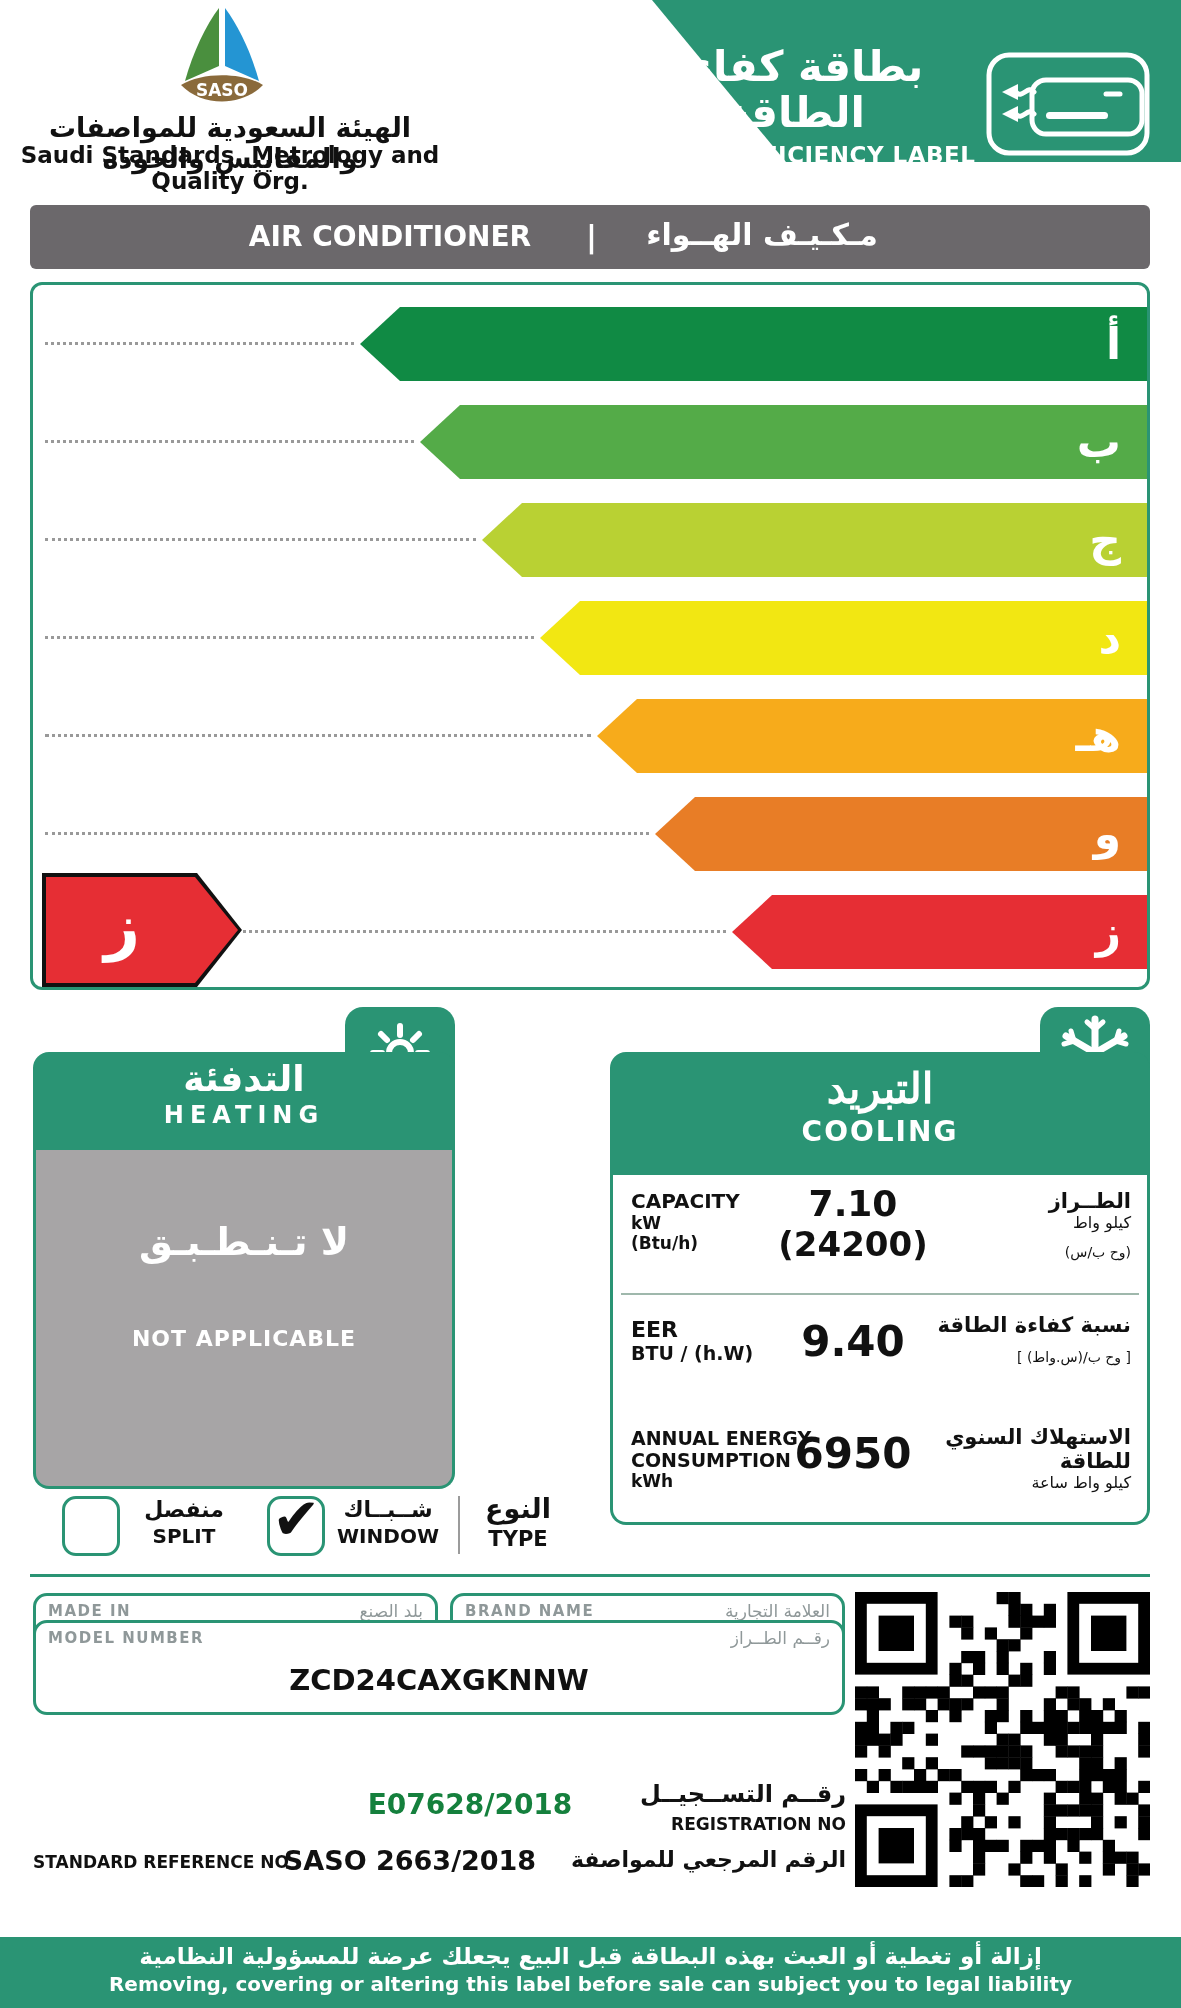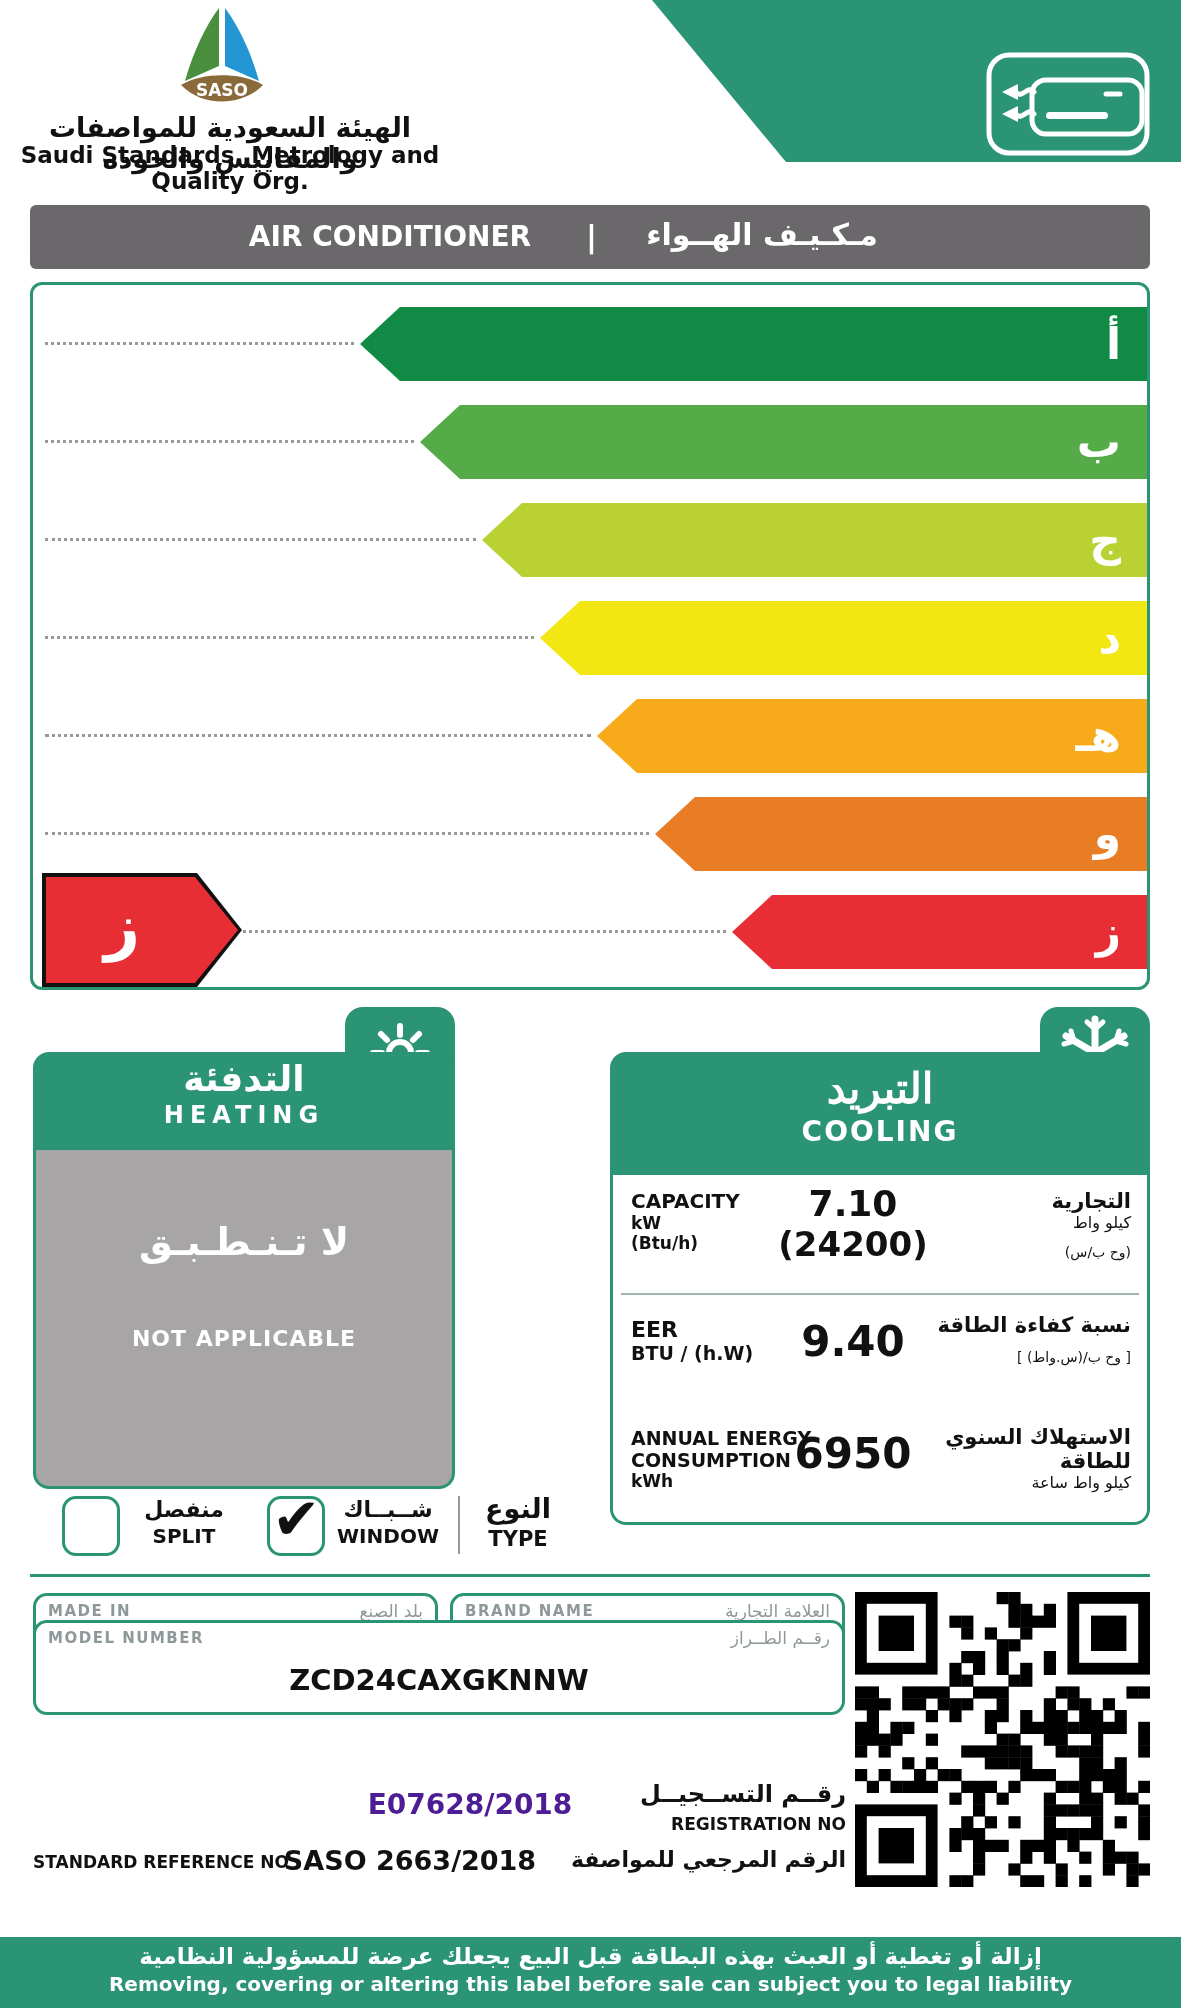--- a/index.html
+++ b/index.html
@@ -88,21 +88,21 @@
   
   .info-box{position:absolute;border:3px solid var(--green);border-radius:14px;background:#fff;}
   .box-made{left:33px;top:1593px;width:405px;height:92px;}
   .box-brand{left:450px;top:1593px;width:395px;height:92px;}
   .box-model{left:33px;top:1620px;width:812px;height:95px;padding-left:32px;}
   .box-lab-en{position:absolute;left:12px;top:6px;font-size:15px;font-weight:600;color:var(--label-gray);letter-spacing:1.5px;}
   .box-lab-ar{position:absolute;right:12px;top:5px;font-size:17px;color:var(--label-gray);direction:rtl;}
   .box-val{position:absolute;left:0;top:36px;width:100%;text-align:center;font-size:29px;font-weight:bold;color:#111;}
   .qr{position:absolute;left:855px;top:1592px;width:295px;height:295px;}
 
-  .reg-val{position:absolute;left:300px;top:1788px;width:340px;text-align:center;font-size:28px;font-weight:bold;color:#4c1d95;}
+  .reg-val{position:absolute;left:300px;top:1788px;width:340px;text-align:center;font-size:28px;font-weight:bold;color:#15803d;}
   .reg-ar{position:absolute;left:560px;top:1780px;width:286px;text-align:right;font-size:24px;font-weight:bold;direction:rtl;color:#111;}
   .reg-en{position:absolute;left:560px;top:1814px;width:286px;text-align:right;font-size:17px;font-weight:bold;color:#111;}
   .std-en{position:absolute;left:33px;top:1852px;font-size:17px;font-weight:bold;color:#111;}
   .std-val{position:absolute;left:270px;top:1845px;width:280px;text-align:center;font-size:27px;font-weight:bold;color:#111;}
   .std-ar{position:absolute;left:560px;top:1847px;width:286px;text-align:right;font-size:22px;font-weight:bold;direction:rtl;color:#111;}
 
   
   .footer{position:absolute;left:0;top:1937px;width:1181px;height:71px;background:var(--green);text-align:center;color:#fff;}
   .f-ar{font-size:23px;font-weight:bold;margin-top:6px;direction:rtl;}
   .f-en{font-size:20px;font-weight:bold;margin-top:3px;}
@@ -117,20 +117,24 @@
   <svg class="saso-logo" viewBox="0 0 104 110">
     <path d="M49 2 L49 60 L15 75 C23 46 36 19 49 2 Z" fill="#4a8f3e"></path>
     <path d="M55 2 L55 60 L89 75 C81 46 68 19 55 2 Z" fill="#2495d3"></path>
     <path d="M11 79 C32 66 72 66 93 79 C72 101 32 101 11 79 Z" fill="#8a6a3b"></path>
     <text x="52" y="90" text-anchor="middle" font-size="17" font-weight="bold" fill="#fff">SASO</text>
   </svg>
 
   <div class="org-ar" dir="rtl">الهيئة السعودية للمواصفات والمقاييس والجودة</div>
   <div class="org-en">Saudi Standards, Metrology and Quality Org.</div>
 
+  <div class="hdr-title">
+    <div class="ar" dir="rtl">بطاقة كفاءة الطاقة</div>
+    <div class="en">ENERGY EFFICIENCY LABEL</div>
+  </div>
 
   <svg class="ac-icon" width="164" height="104" viewBox="0 0 164 104">
     <rect x="3" y="3" width="158" height="98" rx="20" fill="none" stroke="#fff" stroke-width="5"></rect>
     <rect x="46" y="28" width="110" height="54" rx="14" fill="none" stroke="#fff" stroke-width="5"></rect>
     <line x1="120" y1="42" x2="134" y2="42" stroke="#fff" stroke-width="5" stroke-linecap="round"></line>
     <rect x="60" y="60" width="62" height="7" rx="3.5" fill="#fff"></rect>
     <path d="M48 40 c-6 -8 -12 8 -18 0" fill="none" stroke="#fff" stroke-width="5" stroke-linecap="round"></path>
     <polygon points="32,32 16,40 32,48" fill="#fff"></polygon>
     <path d="M48 62 c-6 -8 -12 8 -18 0" fill="none" stroke="#fff" stroke-width="5" stroke-linecap="round"></path>
     <polygon points="32,54 16,62 32,70" fill="#fff"></polygon>
@@ -250,21 +254,21 @@
       <div class="c-en" style="top:8px;">
         <div class="s20b">CAPACITY</div>
         <div class="s17b">kW</div>
         <div class="s17b">(Btu/h)</div>
       </div>
       <div class="c-val" style="top:2px;">
         <div class="s36b">7.10</div>
         <div class="s34b">(24200)</div>
       </div>
       <div class="c-ar" style="top:8px;">
-        <div class="ar1">التجارية</div>
+        <div class="ar1">الطــراز</div>
         <div class="ar2">كيلو واط</div>
         <div class="ar3">(وح ب/س)</div>
       </div>
     </div>
     <div class="cool-div"></div>
     <div class="crow" style="top:120px;height:120px;">
       <div class="c-en" style="top:22px;">
         <div class="s22b">EER</div>
         <div class="s19b">BTU / (h.W)</div>
       </div>

